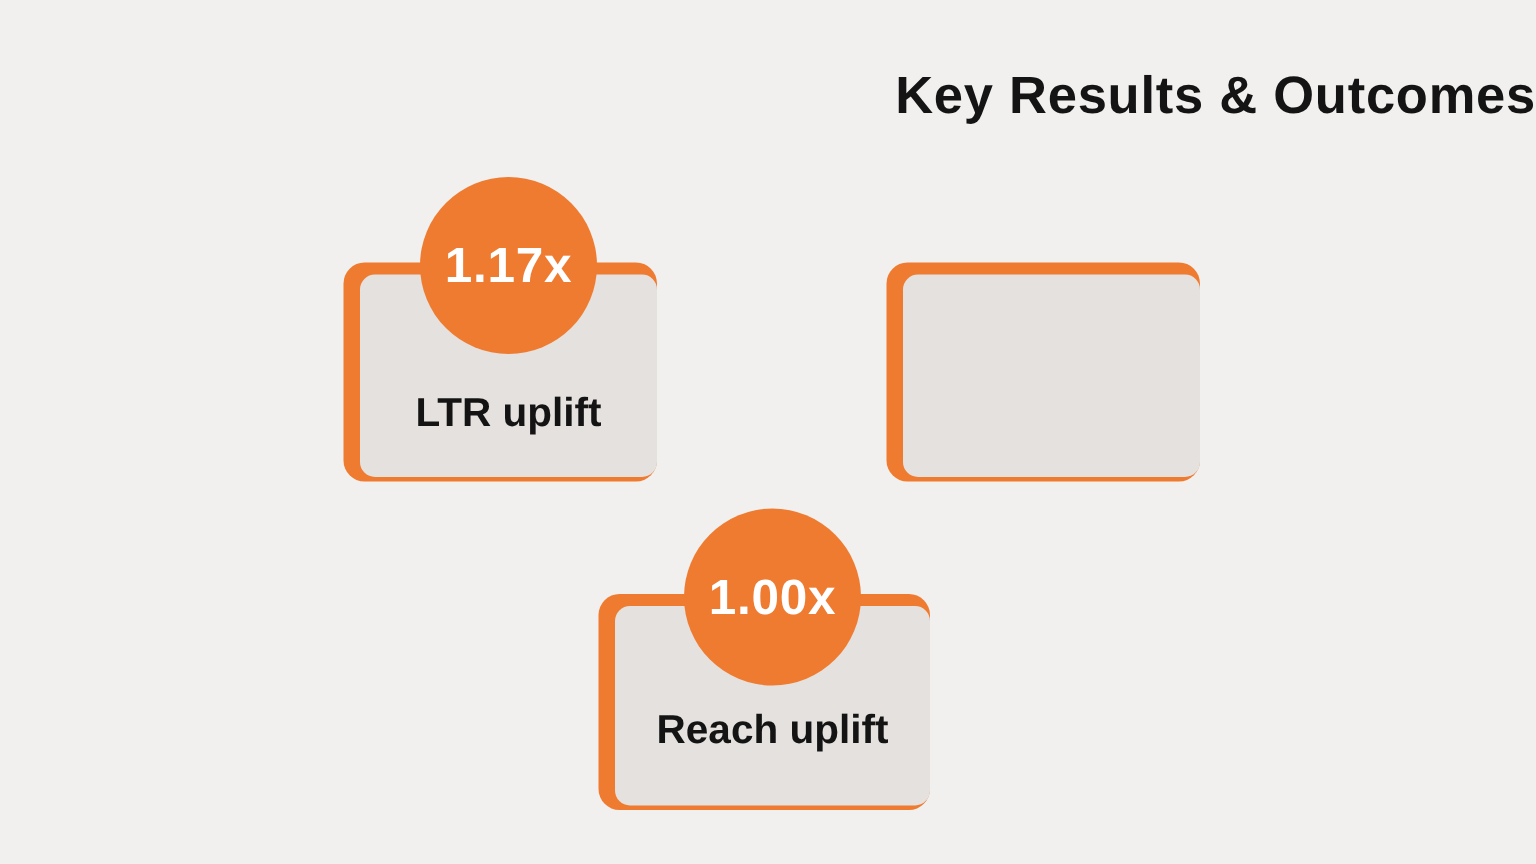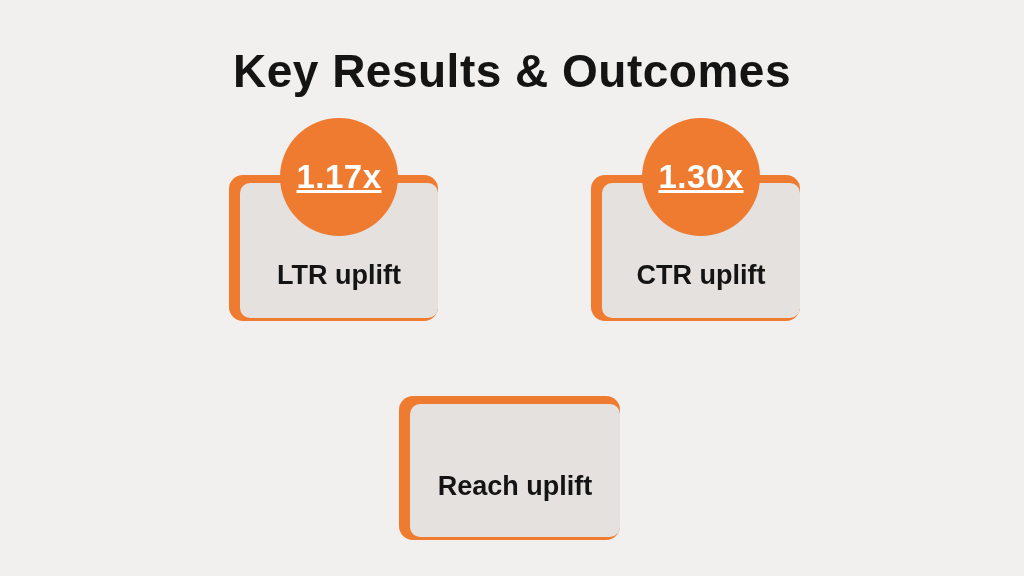--- a/index.html
+++ b/index.html
@@ -17,22 +17,22 @@
     overflow:hidden;
   }
   .canvas{
     position:relative;
     width:1024px;height:576px;
     background:var(--bg);
   }
   .title{
     position:absolute;
     top:44px;left:0;width:100%;
-    text-align:center;
-    font-size:46px;
+    text-align:right;
+    font-size:35px;
     font-weight:700;
     letter-spacing:0.5px;
     color:var(--text);
   }
   .card{
     position:absolute;
   }
   .card-accent{
     position:absolute;
     top:-8px;right:0;bottom:-3px;left:-11px;
@@ -76,21 +76,20 @@
     background:var(--accent);
     display:flex;
     align-items:center;
     justify-content:center;
   }
   .value-text{
     color:var(--value-text);
     font-size:33px;
     font-weight:700;
     letter-spacing:0.5px;
-    text-decoration:underline;
   }
   
   #card-0{left:240px;top:183px;width:198px;height:135px;}
   #card-1{left:602px;top:183px;width:198px;height:135px;}
   #card-2{left:410px;top:404px;width:210px;height:133px;}
 </style>
 </head>
 <body>
 
 <div class="canvas">
@@ -103,28 +102,27 @@
       <div class="card-label">LTR uplift</div>
     </div>
     <div class="value-circle">
       <span class="value-text">1.17x</span>
     </div>
   </div>
 
   <div class="card" id="card-1">
     <div class="card-accent"></div>
     <div class="card-body">
-      <div class="card-label">CTR uplift</div>
-    </div>
-    <div class="value-circle">
-      <span class="value-text">1.30x</span>
     </div>
   </div>
 
   <div class="card" id="card-2">
     <div class="card-accent"></div>
     <div class="card-body">
       <div class="card-label">Reach uplift</div>
       <div class="card-sublabel"></div>
     </div>
+    <div class="value-circle">
+      <span class="value-text">1.00x</span>
+    </div>
   </div>
 
 </div>
 
 </body></html>

